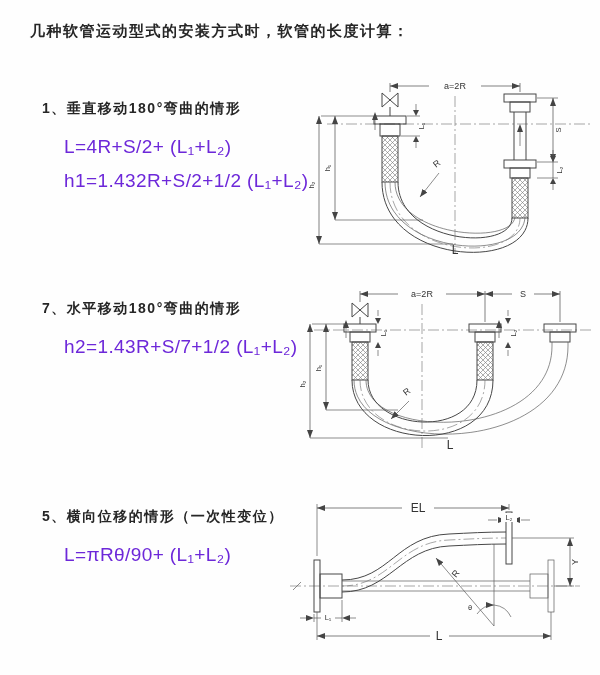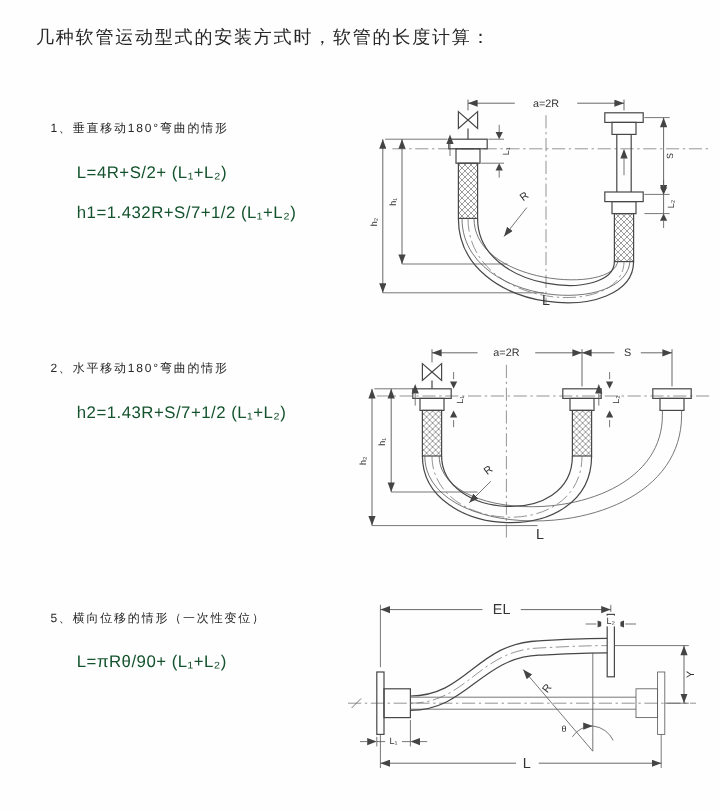--- a/index.html
+++ b/index.html
@@ -1,25 +1,25 @@
 <!DOCTYPE html>
 <html><head>
 <meta charset="utf-8">
 <style>
   html,body{margin:0;padding:0}
   body{
     width:600px;height:675px;position:relative;overflow:hidden;
     background:#fefefe;color:#262626;
     font-family:"Liberation Sans","DejaVu Sans",sans-serif;
   }
-  .title{position:absolute;left:30px;top:22px;font-size:15px;font-weight:400;letter-spacing:1.5px}
+  .title{position:absolute;left:30px;top:22px;font-size:15px;font-weight:700;letter-spacing:1.5px}
   .section{position:absolute;left:42px}
-  .heading{font-size:10px;font-weight:400;letter-spacing:1.5px}
+  .heading{font-size:14px;font-weight:700;letter-spacing:1.5px}
   .formulas{margin:12px 0 0 22px}
-  .formula{font-size:14px;color:#14532d;letter-spacing:.4px;height:34px;display:flex;align-items:center}
+  .formula{font-size:19px;color:#6d28d9;letter-spacing:.4px;height:34px;display:flex;align-items:center}
   .diagram{position:absolute}
   svg{overflow:visible;display:block}
   .ln{fill:none;stroke:#474747;stroke-width:1}
   .thin{fill:none;stroke:#5d5d5d;stroke-width:.7}
   .dim{fill:none;stroke:#4a4a4a;stroke-width:.7}
   .cl{fill:none;stroke:#6b6b6b;stroke-width:.6;stroke-dasharray:11 3 2 3}
   .arr{fill:#444;stroke:none}
   .wbg{fill:#fefefe;stroke:none}
   text{fill:#333;font-family:"Liberation Sans","DejaVu Sans",sans-serif}
   .dl{font-size:9px}
@@ -28,21 +28,21 @@
 </style>
 </head>
 <body>
 
 <div class="title">几种软管运动型式的安装方式时，软管的长度计算：</div>
 
 <div class="section" style="top:100px">
   <div class="heading">1、垂直移动180°弯曲的情形</div>
   <div class="formulas">
     <div class="formula">L=4R+S/2+ (L₁+L₂)</div>
-    <div class="formula">h1=1.432R+S/7+1/2 (L₁+L₂)</div>
+    <div class="formula">h1=1.432R+S/2+1/2 (L₁+L₂)</div>
   </div>
 </div>
 
 <div class="diagram" style="left:305px;top:70px">
 <svg width="290" height="188" viewBox="0 0 290 188">
   <defs>
     <marker id="d1ae" markerWidth="9" markerHeight="8" refX="8" refY="3" orient="auto" markerUnits="userSpaceOnUse">
           <path d="M0 0 L8 3 L0 6 Z" fill="#444"></path>
         </marker>
     <marker id="d1ab" markerWidth="9" markerHeight="8" refX="0" refY="3" orient="auto" markerUnits="userSpaceOnUse">
@@ -122,21 +122,21 @@
   </g>
   <g>
     <text class="dl" x="131" y="98" transform="rotate(-38 131 98)">R</text>
     <path class="thin" d="M134 103 L115 127" marker-end="url(#d1ae)"></path>
   </g>
   <text class="dL" x="150" y="184" text-anchor="middle">L</text>
 </svg>
 </div>
 
 <div class="section" style="top:300px">
-  <div class="heading">2、水平移动180°弯曲的情形</div>
+  <div class="heading">7、水平移动180°弯曲的情形</div>
   <div class="formulas">
     <div class="formula">h2=1.43R+S/7+1/2 (L₁+L₂)</div>
   </div>
 </div>
 
 <div class="diagram" style="left:298px;top:280px">
 <svg width="300" height="172" viewBox="0 0 300 172">
   <defs>
     <marker id="d2ae" markerWidth="9" markerHeight="8" refX="8" refY="3" orient="auto" markerUnits="userSpaceOnUse">
           <path d="M0 0 L8 3 L0 6 Z" fill="#444"></path>

